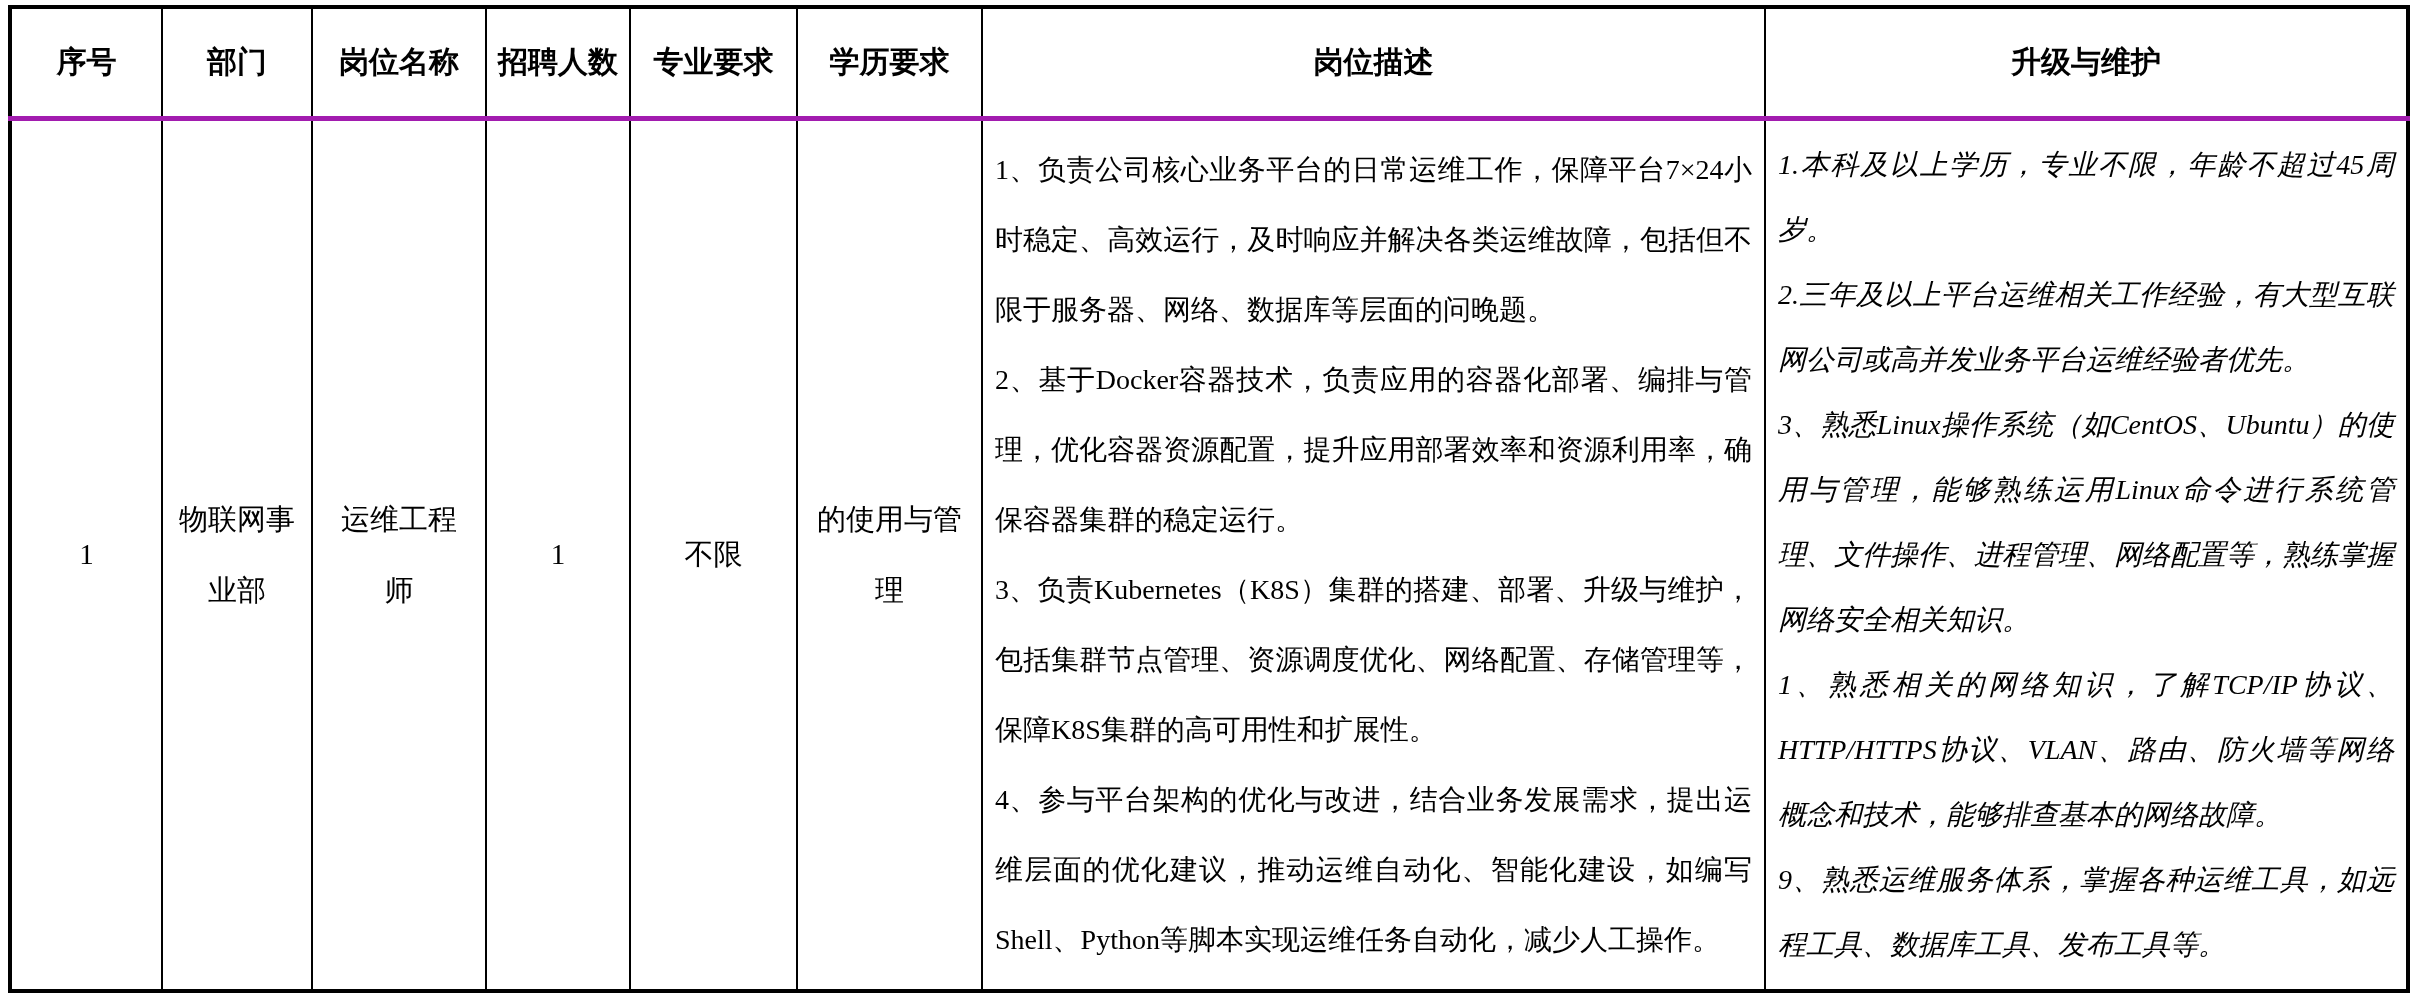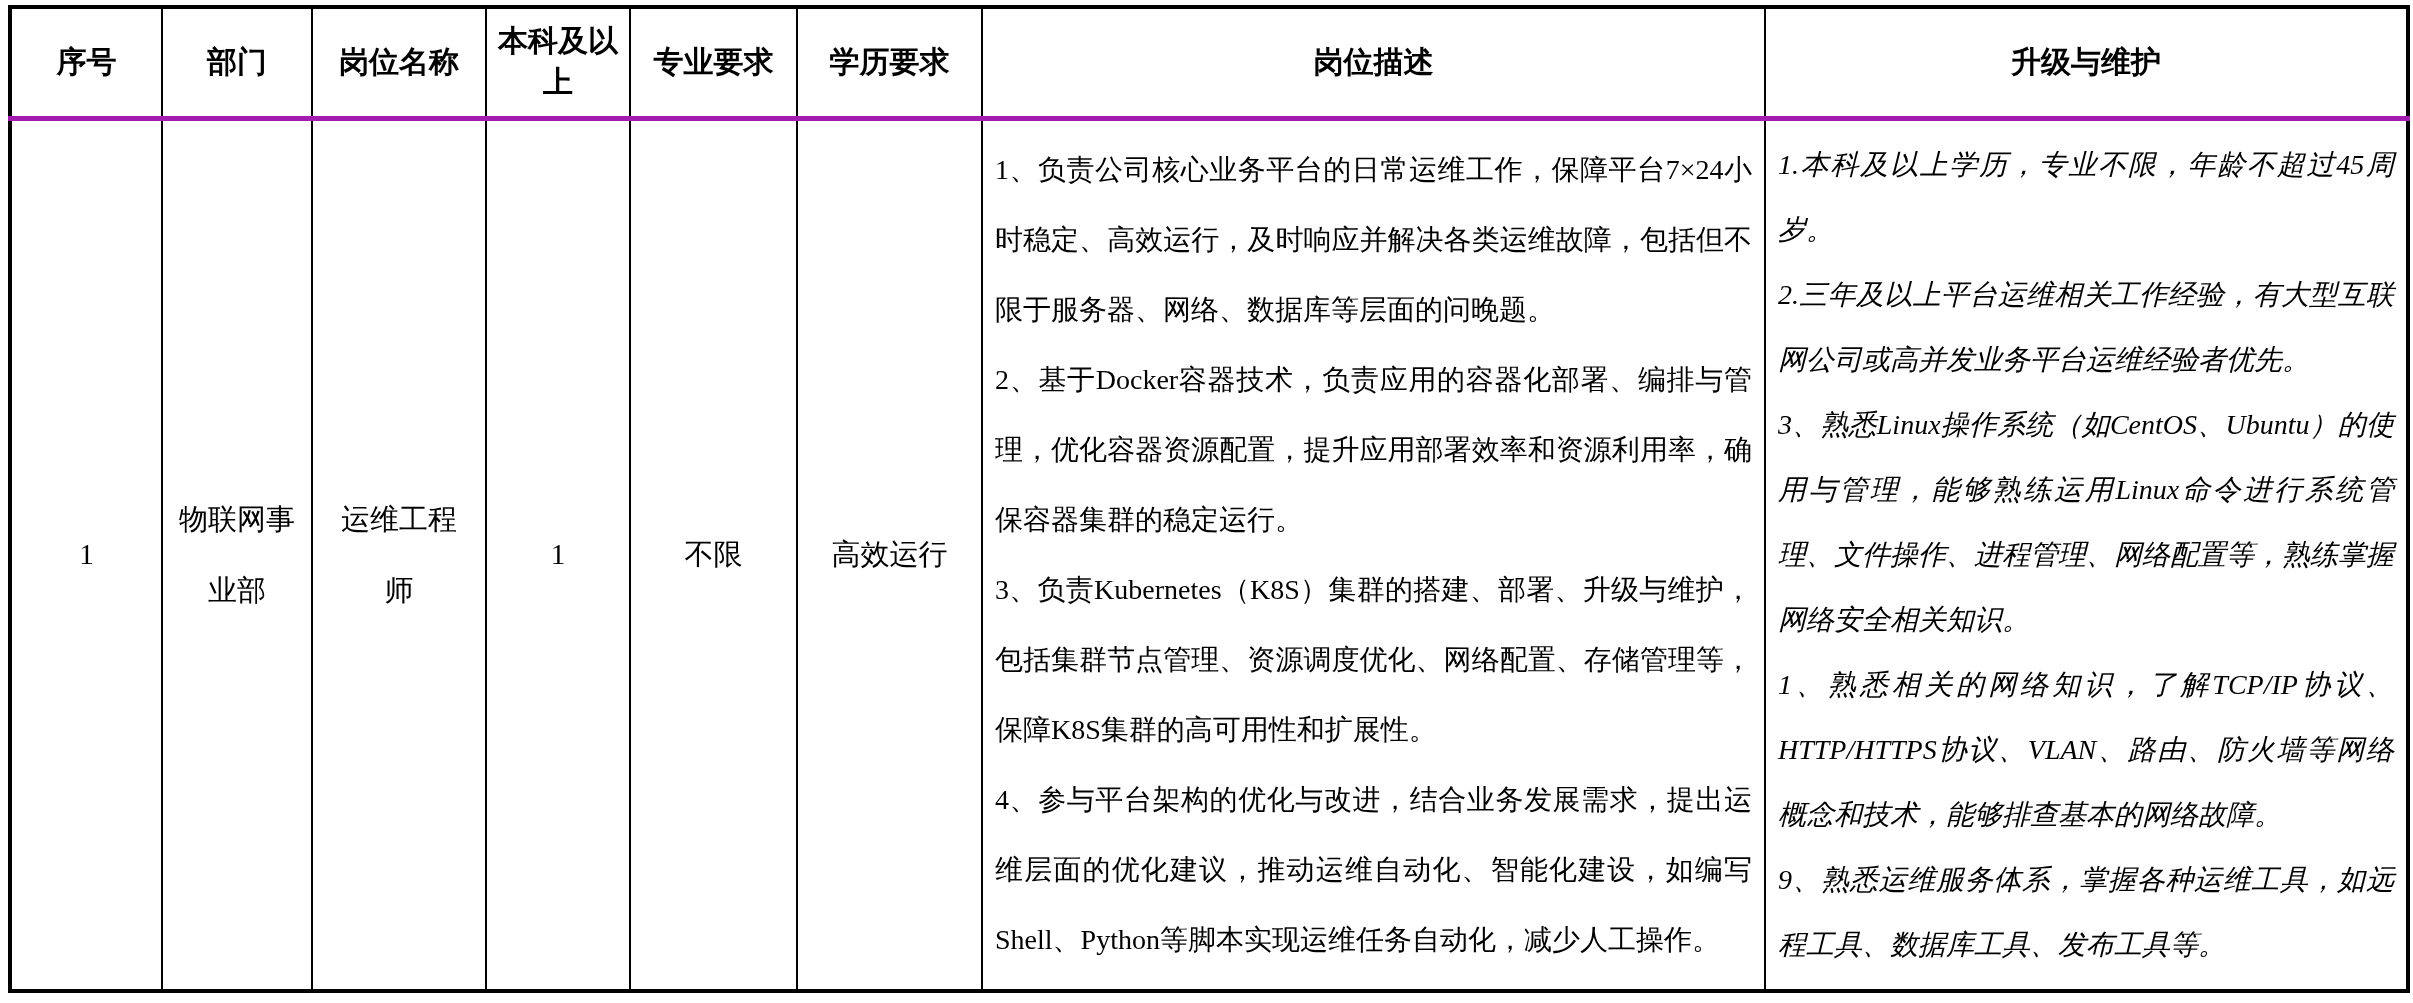--- a/index.html
+++ b/index.html
@@ -66,35 +66,35 @@
     <col style="width:167px">
     <col style="width:185px">
     <col style="width:783px">
     <col style="width:643px">
   </colgroup>
   <thead>
     <tr>
       <th>序号</th>
       <th>部门</th>
       <th>岗位名称</th>
-      <th>本科及以上</th>
+      <th>招聘人数</th>
       <th>专业要求</th>
       <th>学历要求</th>
       <th>岗位描述</th>
       <th>升级与维护</th>
     </tr>
   </thead>
   <tbody>
     <tr>
       <td class="center-cell">1</td>
       <td class="center-cell">物联网事业部</td>
       <td class="center-cell">运维工程师</td>
       <td class="center-cell">1</td>
       <td class="center-cell">不限</td>
-      <td class="center-cell">高效运行</td>
+      <td class="center-cell">的使用与管理</td>
       <td class="longtext-cell desc-cell">
         <p>1、负责公司核心业务平台的日常运维工作，保障平台7×24小时稳定、高效运行，及时响应并解决各类运维故障，包括但不限于服务器、网络、数据库等层面的问晚题。</p>
         <p>2、基于Docker容器技术，负责应用的容器化部署、编排与管理，优化容器资源配置，提升应用部署效率和资源利用率，确保容器集群的稳定运行。</p>
         <p>3、负责Kubernetes（K8S）集群的搭建、部署、升级与维护，包括集群节点管理、资源调度优化、网络配置、存储管理等，保障K8S集群的高可用性和扩展性。</p>
         <p>4、参与平台架构的优化与改进，结合业务发展需求，提出运维层面的优化建议，推动运维自动化、智能化建设，如编写Shell、Python等脚本实现运维任务自动化，减少人工操作。</p>
       </td>
       <td class="longtext-cell qual-cell">
         <p>1.本科及以上学历，专业不限，年龄不超过45周岁。</p>
         <p>2.三年及以上平台运维相关工作经验，有大型互联网公司或高并发业务平台运维经验者优先。</p>
         <p>3、熟悉Linux操作系统（如CentOS、Ubuntu）的使用与管理，能够熟练运用Linux命令进行系统管理、文件操作、进程管理、网络配置等，熟练掌握网络安全相关知识。</p>

